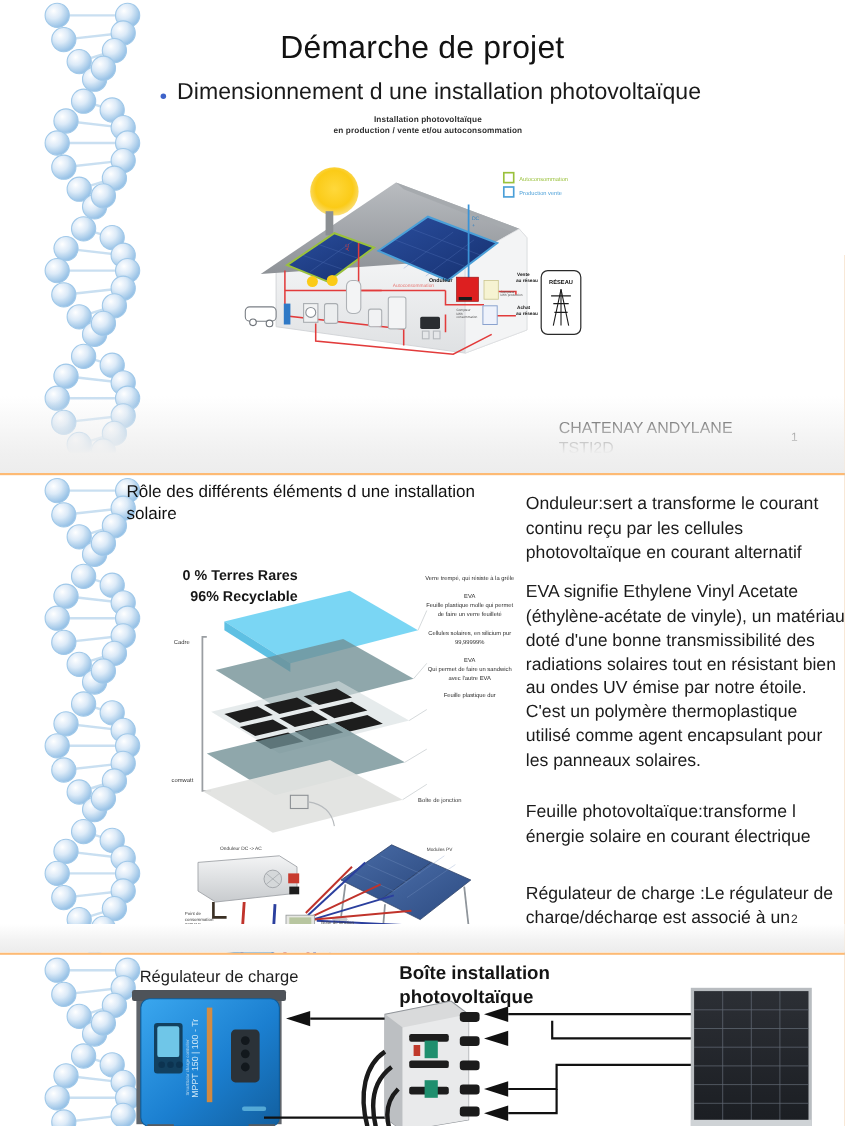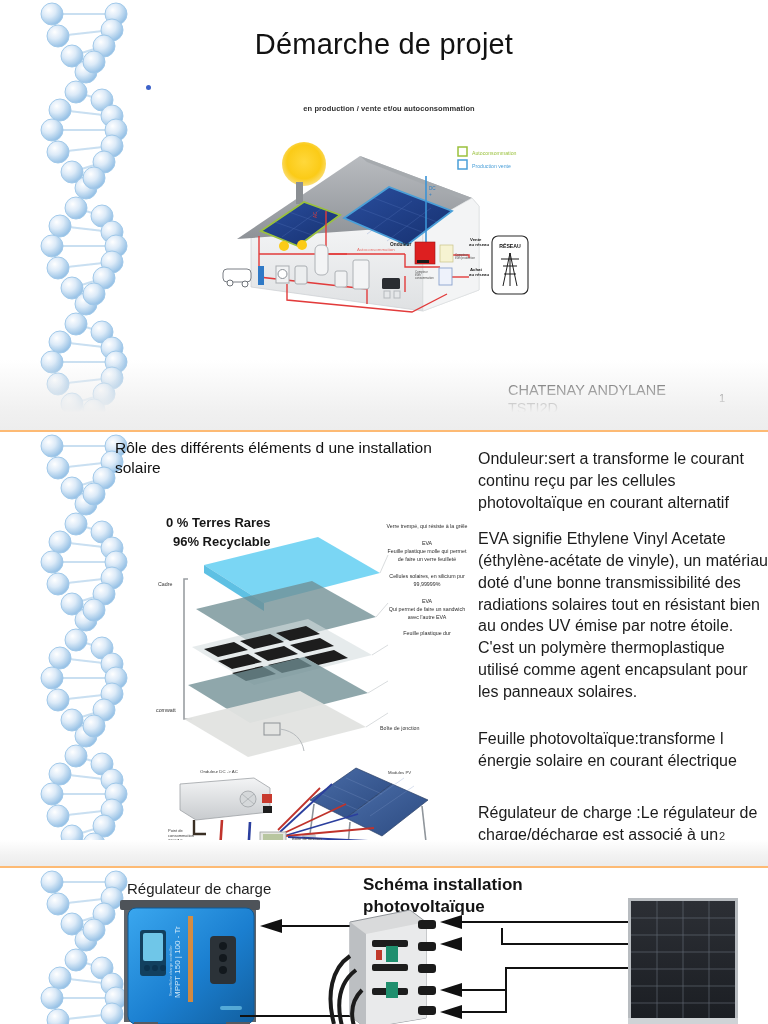--- a/index.html
+++ b/index.html
@@ -207,24 +207,26 @@
               <circle cx="66" cy="410" r="11"></circle>
           </g>
         </g>
       </svg>
     </div>
 
     <h1 class="s1-title">Démarche de projet</h1>
 
     <div class="s1-bullet-row">
       <span class="s1-dot"></span>
+      <span class="s1-sub">Dimensionnement d une installation photovoltaïque</span>
     </div>
 
     <figure class="house-fig">
       <figcaption class="house-cap">
+        <div>Installation photovoltaïque</div>
         <div>en production / vente et/ou autoconsommation</div>
       </figcaption>
       <div class="house-art">
         <svg width="364" height="228" viewBox="0 0 364 228" xmlns="http://www.w3.org/2000/svg">
           <defs>
             <radialGradient id="sunG" cx="50%" cy="45%" r="55%">
               <stop offset="0%" stop-color="#ffd83b"></stop>
               <stop offset="70%" stop-color="#fbcb17"></stop>
               <stop offset="100%" stop-color="#f7c40a" stop-opacity=".55"></stop>
             </radialGradient>
@@ -635,21 +637,21 @@
             <circle cx="84" cy="116" r="11"></circle>
           <circle cx="24" cy="130" r="11"></circle>
             <circle cx="88" cy="130" r="11"></circle>
           <circle cx="30" cy="152" r="11"></circle>
             <circle cx="84" cy="146" r="11"></circle>
         </g>
       </svg>
     </div>
 
     <div class="s3-reg-title">Régulateur de charge</div>
-    <h2 class="s3-title">Schéma installation photovoltaïque</h2>
+    <h2 class="s3-title">Boîte installation photovoltaïque</h2>
 
     <div class="s3-art">
       <svg width="658" height="140" viewBox="0 0 658 140" xmlns="http://www.w3.org/2000/svg">
         <defs>
           <linearGradient id="mpptG" x1="0" y1="0" x2="1" y2="1">
             <stop offset="0%" stop-color="#3aa7ef"></stop>
               <stop offset="55%" stop-color="#1b7fd0"></stop>
             <stop offset="100%" stop-color="#125f9f"></stop>
           </linearGradient>
           <linearGradient id="pnl3" x1="0" y1="0" x2="0" y2="1">

